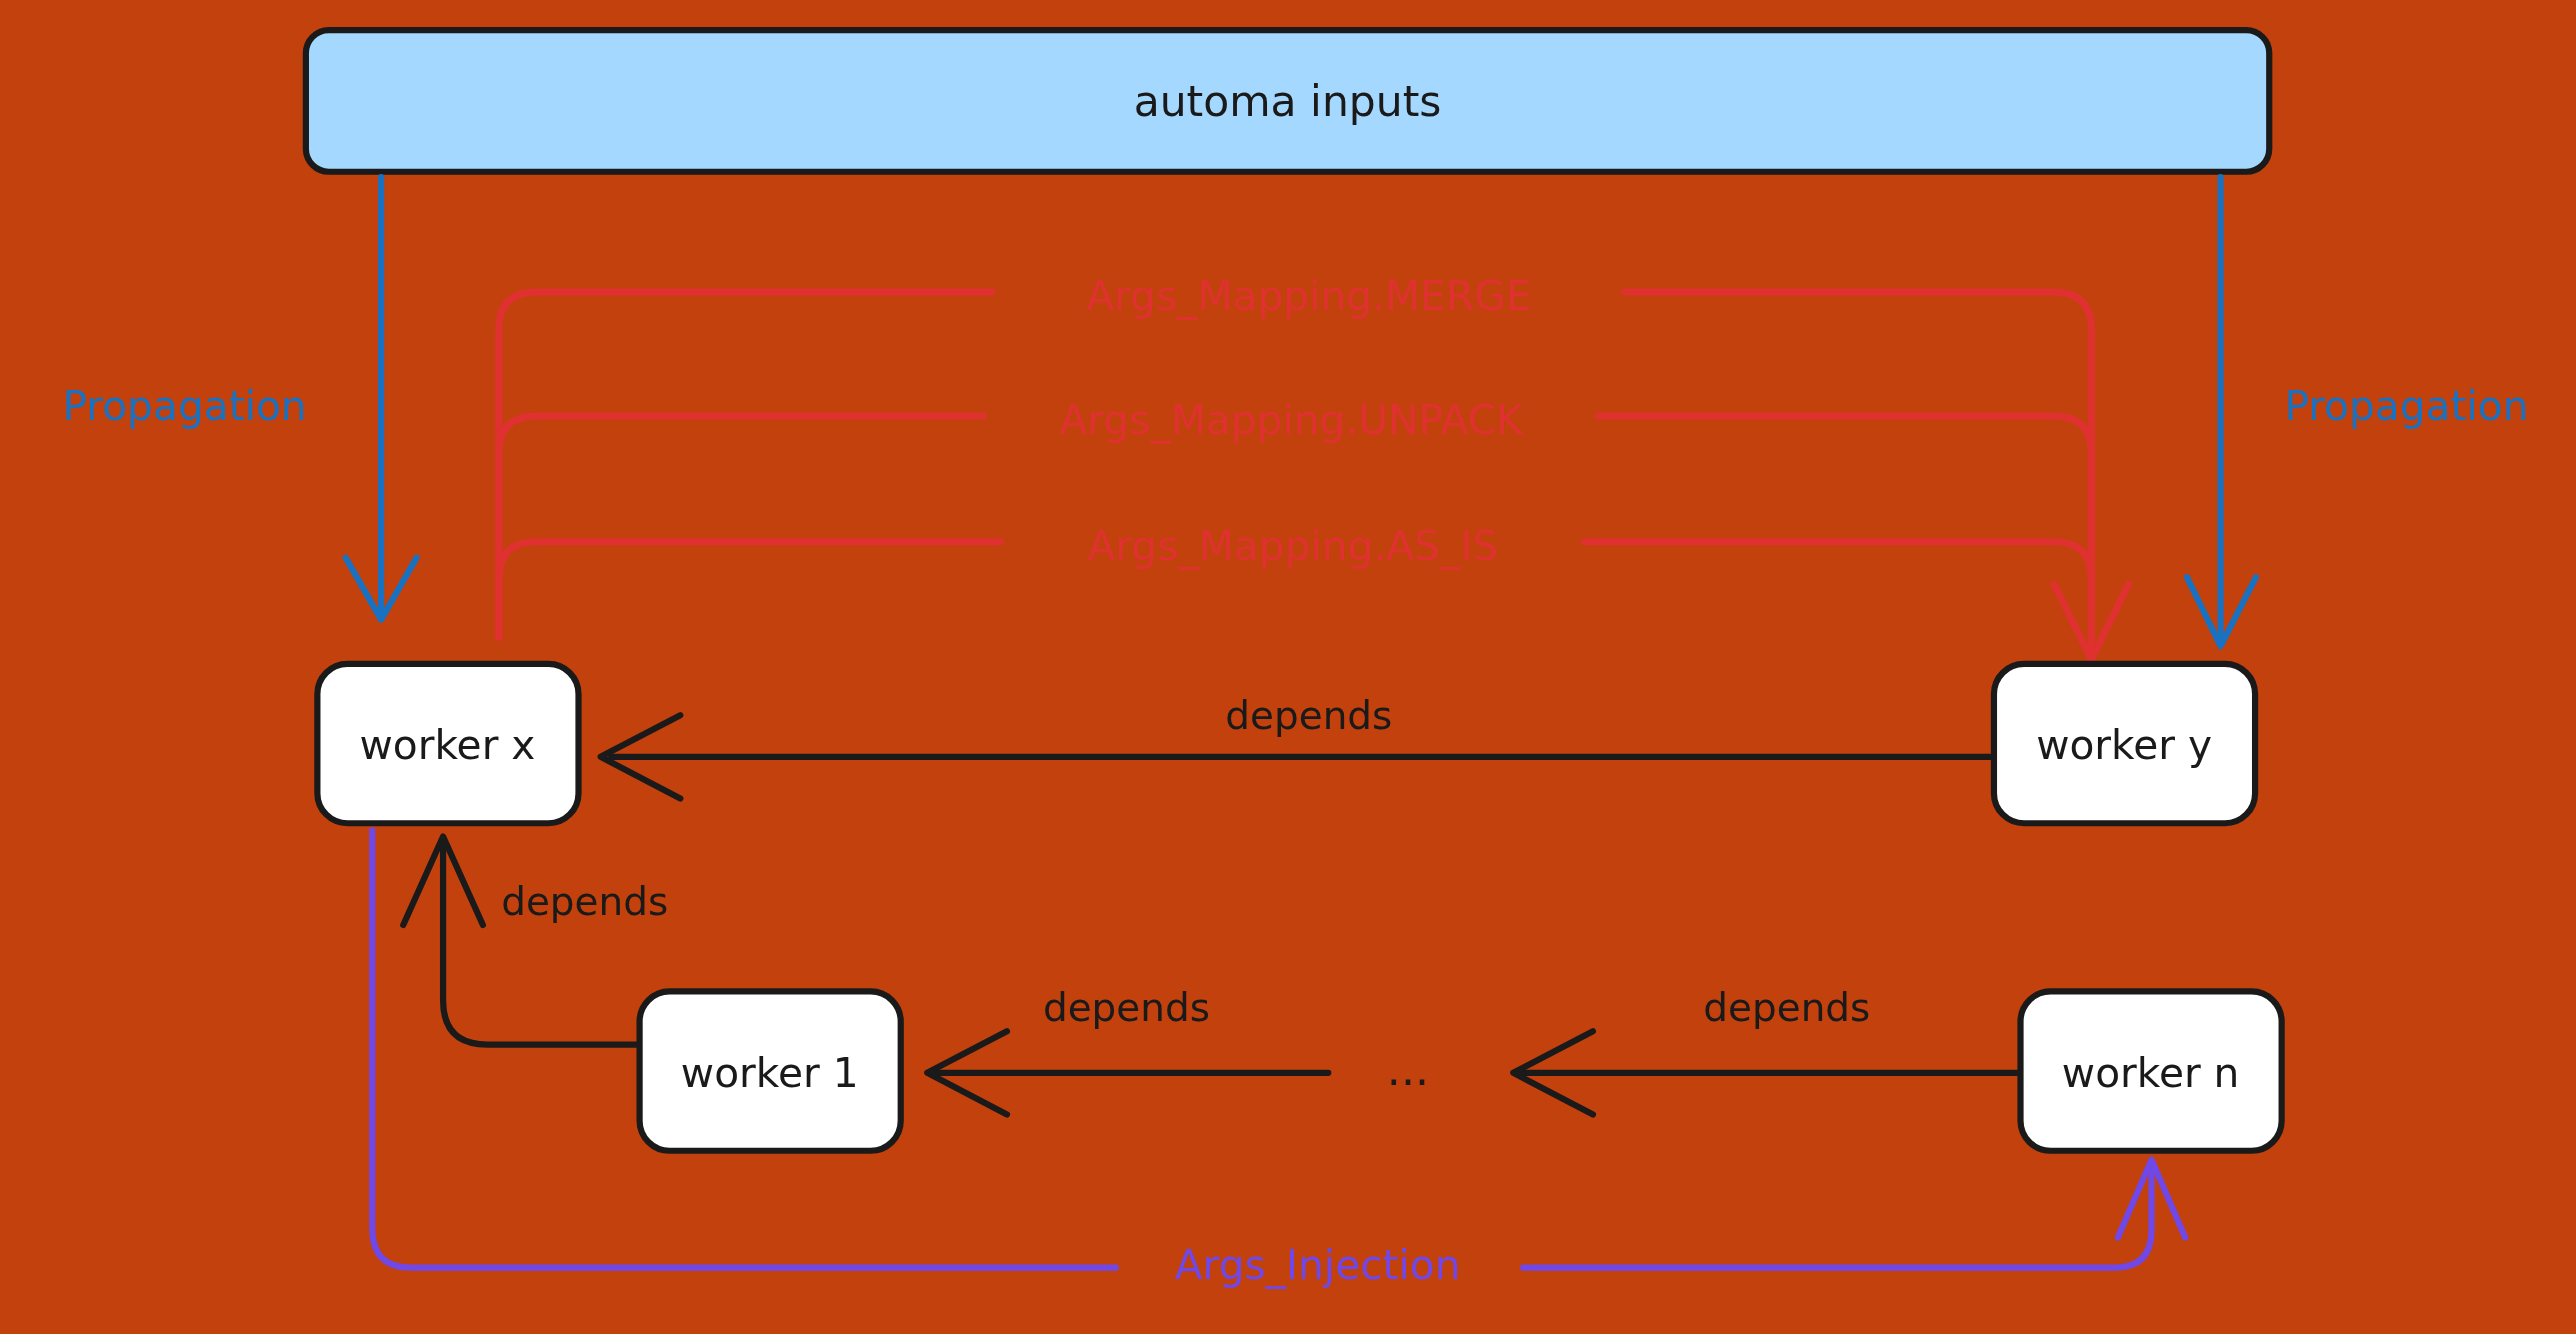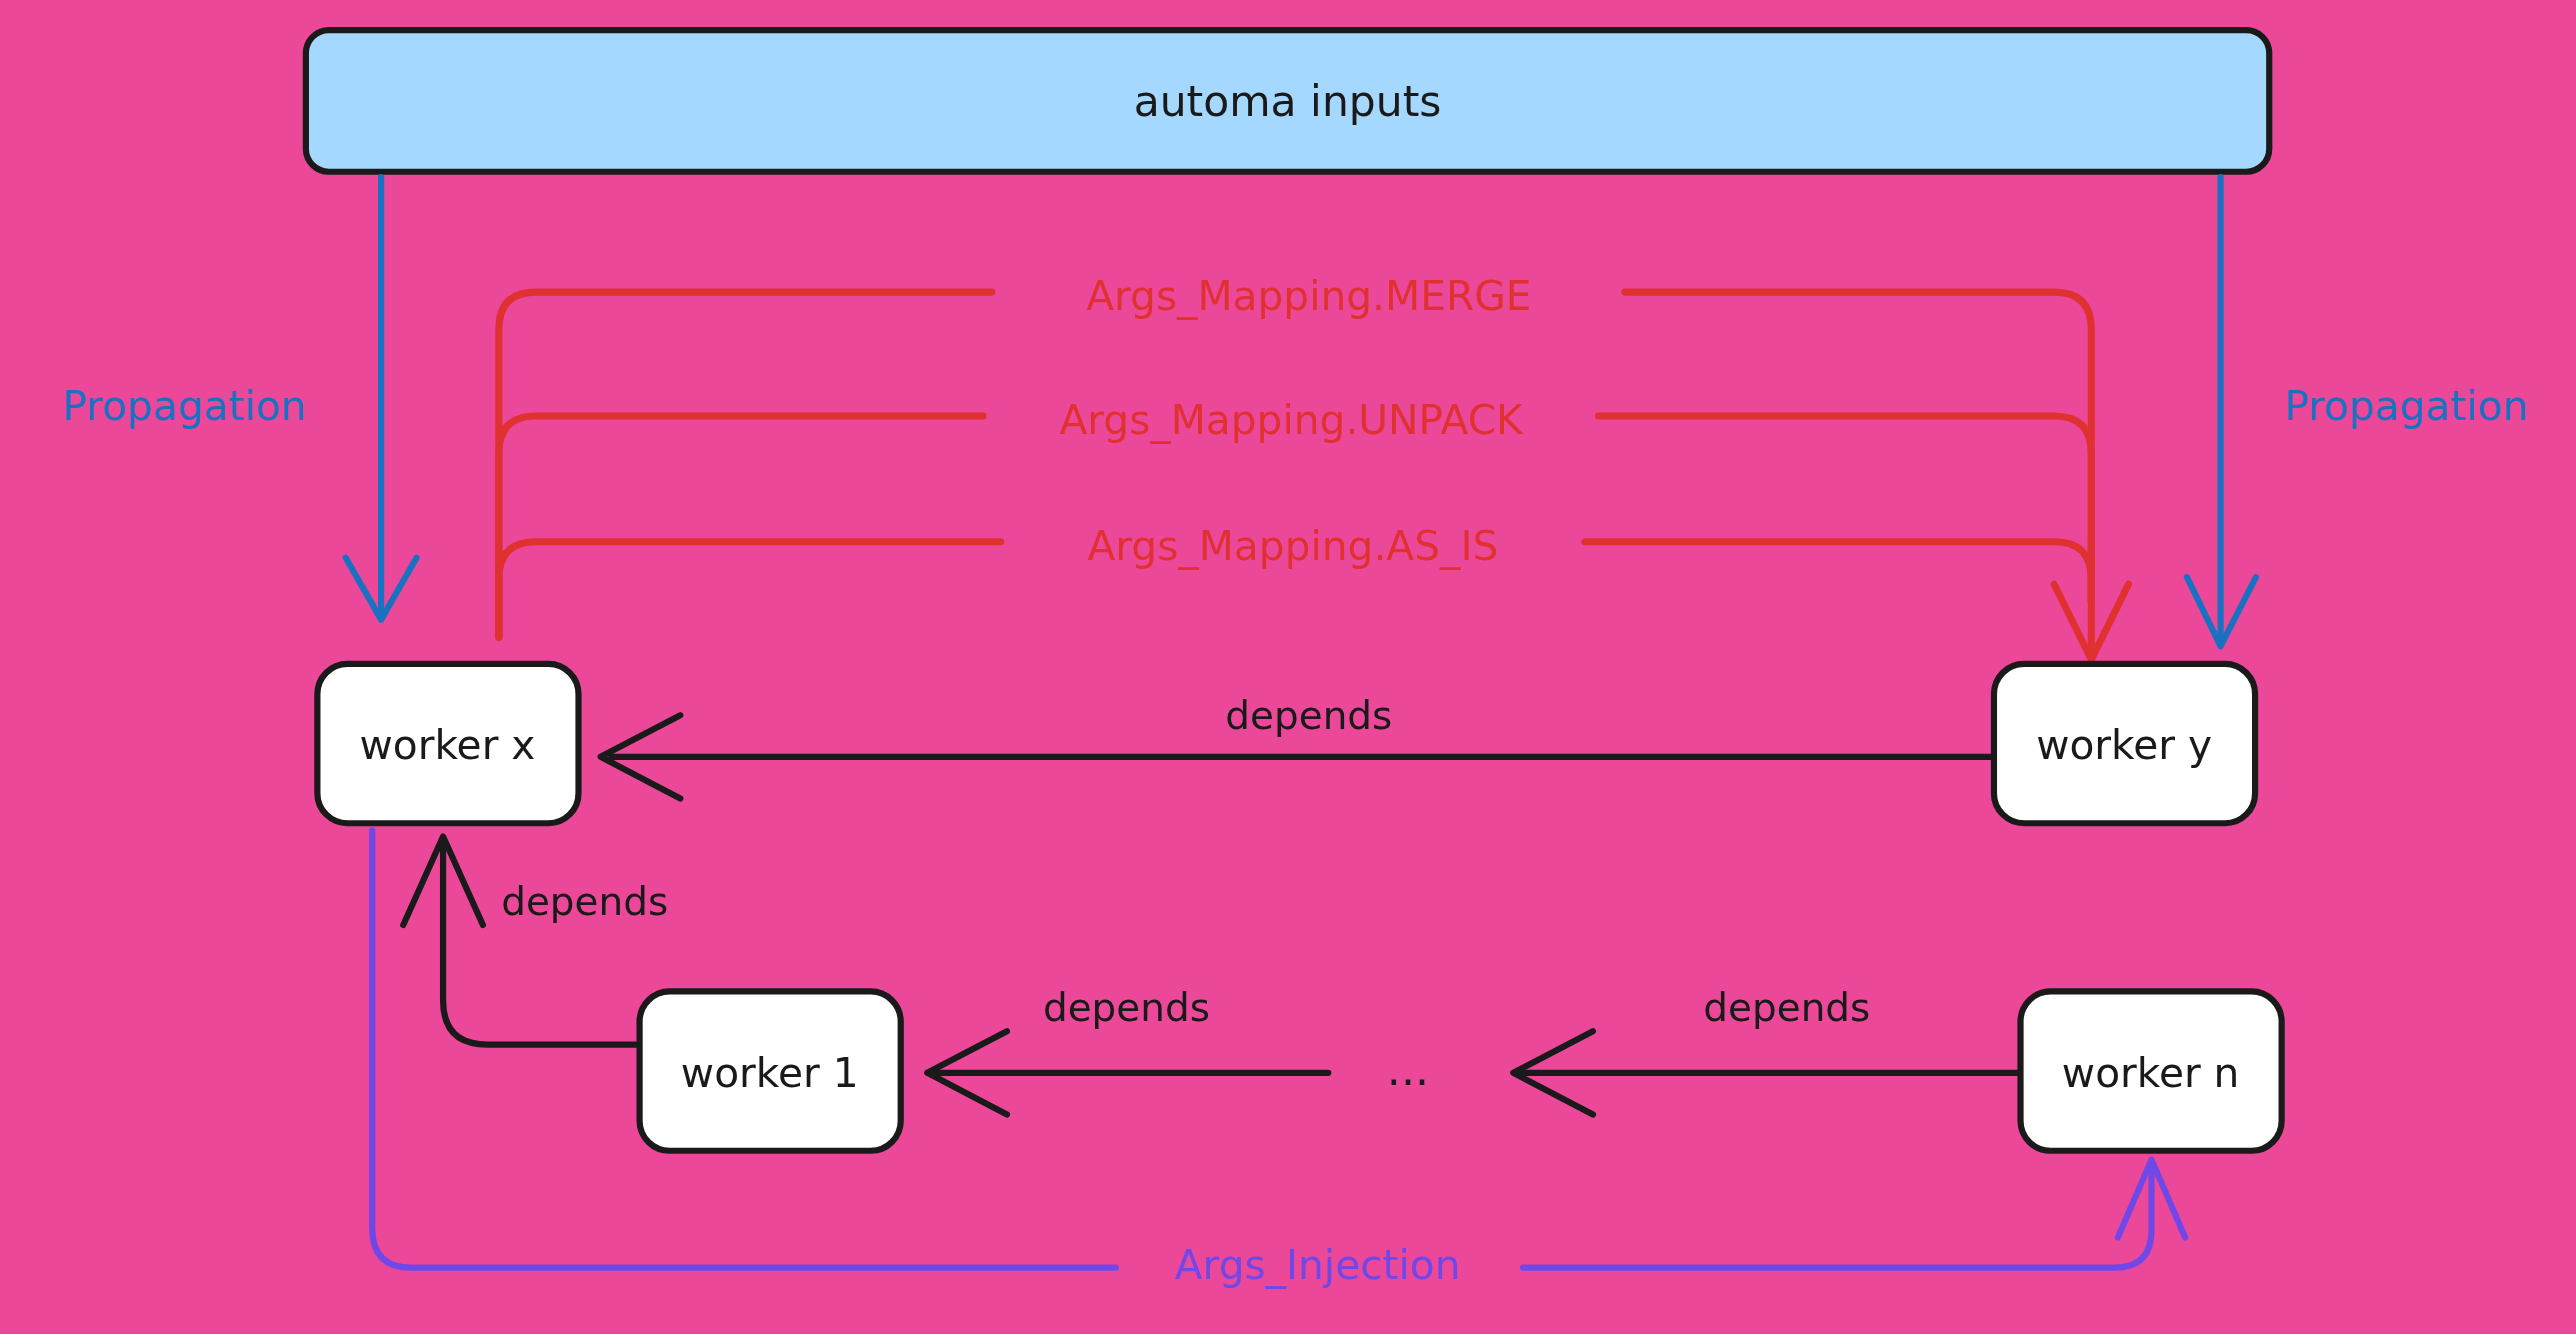--- a/index.html
+++ b/index.html
@@ -4,21 +4,21 @@
 <style>
   html, body {
     margin: 0;
     padding: 0;
     background: #ffffff;
   }
   #canvas {
     position: relative;
     width: 2576px;
     height: 1334px;
-    background: #ec4899;
+    background: #c2410c;
     font-family: "DejaVu Sans", sans-serif;
     overflow: hidden;
   }
   svg.diagram {
     position: absolute;
     top: 0; left: 0;
     width: 2576px;
     height: 1334px;
   }
   .node-label {

